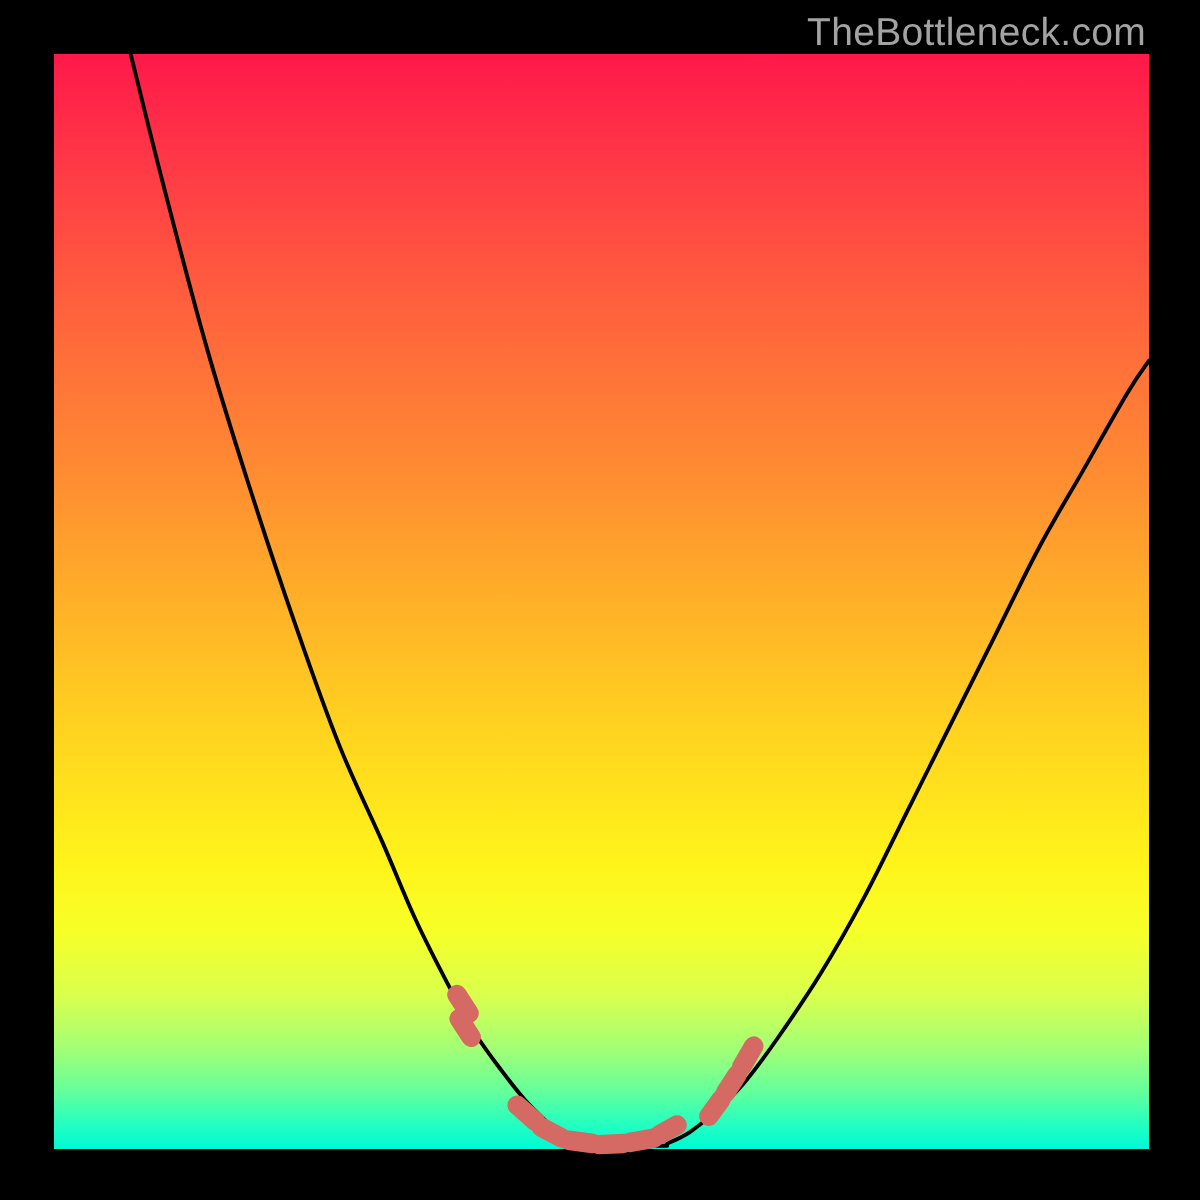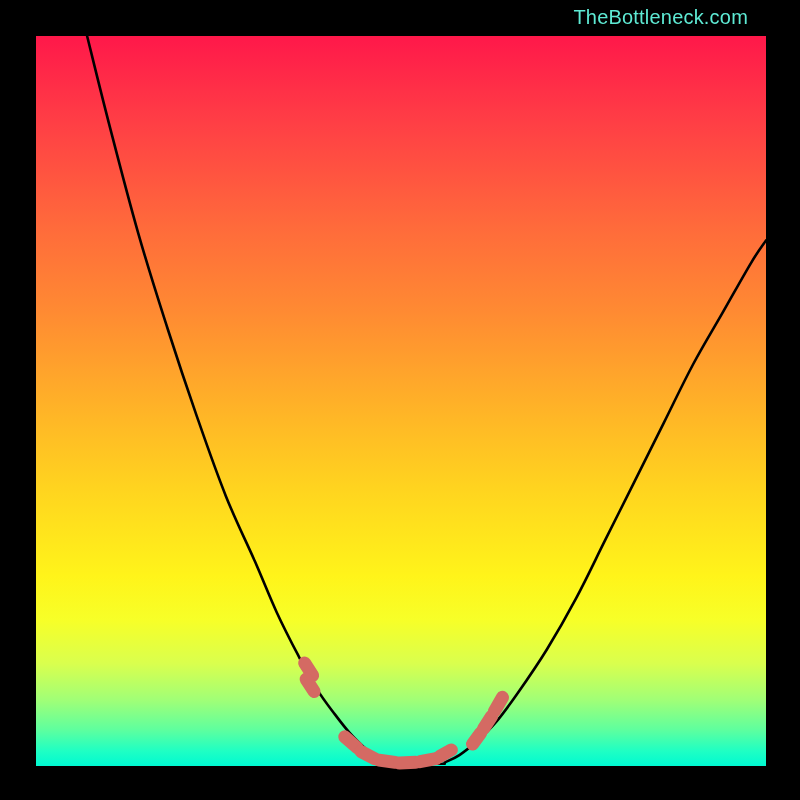--- a/index.html
+++ b/index.html
@@ -35,25 +35,25 @@
       #f7ff28 80%,
       #d9ff4e 86%,
       #a0ff77 91%,
       #5fff9e 95%,
       #1effc4 98%,
       #00f9d2 100%
     );
   }
   .watermark {
     position: absolute;
-    right: 52px;
+    right: 36px;
     top: 6px;
-    font-size: 20px;
+    font-size: 26px;
     font-weight: 500;
-    color: #5eead4;
+    color: #a3a3a3;
     letter-spacing: 0.2px;
   }
   svg.curve {
     position: absolute;
     left: 0;
     top: 0;
     width: 730px;
     height: 730px;
     overflow: visible;
   }

